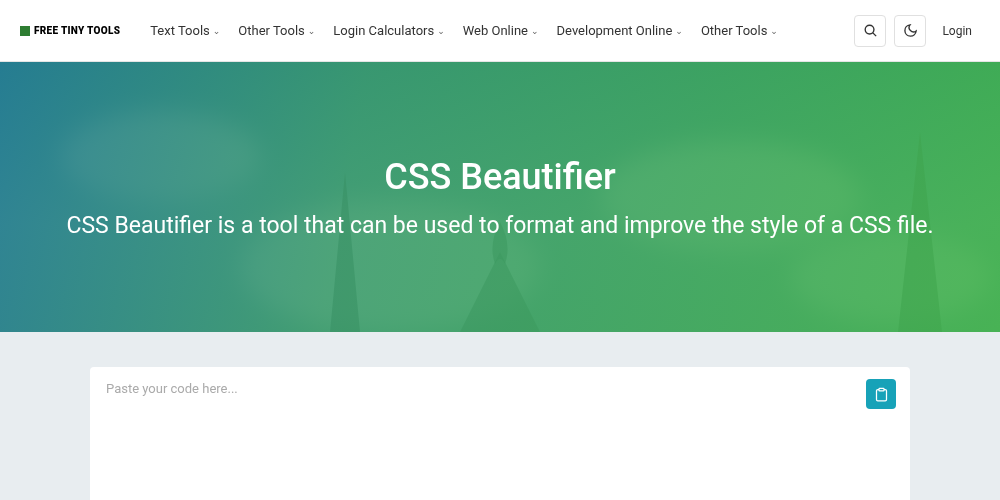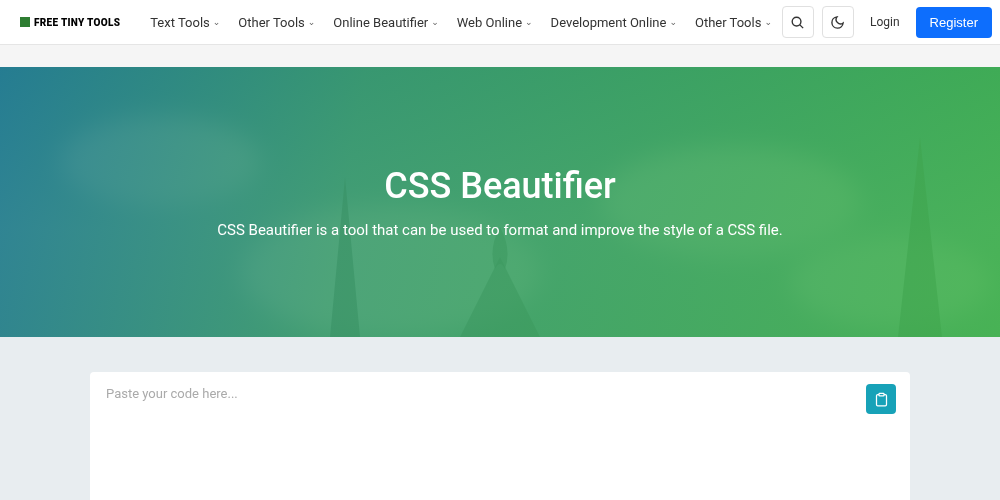--- a/index.html
+++ b/index.html
@@ -1,21 +1,21 @@
 <!DOCTYPE html>
 <html><head>
   <meta charset="utf-8">
   <style>
     * { margin: 0; padding: 0; box-sizing: border-box; }
     body { font-family: -apple-system, BlinkMacSystemFont, "Segoe UI", Roboto, sans-serif; background: #f5f5f5; width: 1000px; height: 500px; overflow: hidden; }
     
     .navbar {
       background: #fff;
       border-bottom: 1px solid #e5e5e5;
-      height: 45px;
+      height: 62px;
       display: flex;
       align-items: center;
       padding: 0 20px;
       gap: 10px;
     }
     .logo {
       display: flex;
       align-items: center;
       font-weight: 900;
       font-size: 10px;
@@ -68,21 +68,20 @@
     .hero {
       height: 270px;
       position: relative;
       display: flex;
       flex-direction: column;
       align-items: center;
       justify-content: center;
       color: #fff;
       text-align: center;
       overflow: hidden;
-      margin-top: 22px;
     }
     .hero-bg {
       position: absolute;
       inset: 0;
       background: linear-gradient(100deg, rgba(30,120,140,0.88) 0%, rgba(50,150,100,0.85) 35%, rgba(60,175,70,0.88) 100%);
       z-index: 2;
     }
     .hero-sky {
       position: absolute;
       inset: 0;
@@ -105,21 +104,21 @@
       position: absolute;
       bottom: 0;
       z-index: 1;
     }
     .spire-left { left: 320px; }
     .spire-center { left: 50%; transform: translateX(-50%); }
     .spire-right { right: 50px; }
     
     .hero-content { position: relative; z-index: 3; }
     .hero-title { font-size: 36px; font-weight: 500; margin-bottom: 14px; }
-    .hero-sub { font-size: 15px; font-weight: 400; }
+    .hero-sub { font-size: 23px; font-weight: 400; }
 
     .content-section {
       background: #e8edf0;
       padding: 35px 90px 0;
       height: 180px;
     }
     .card {
       background: #fff;
       border-radius: 4px;
       padding: 14px 16px;
@@ -163,21 +162,21 @@
   <div class="nav-items">
     <div class="nav-item">
       <span>Text Tools</span>
       <span class="chevron">⌄</span>
     </div>
     <div class="nav-item">
       <span>Other Tools</span>
       <span class="chevron">⌄</span>
     </div>
     <div class="nav-item">
-      <span>Online Beautifier</span>
+      <span>Login Calculators</span>
       <span class="chevron">⌄</span>
     </div>
     <div class="nav-item">
       <span>Web Online</span>
       <span class="chevron">⌄</span>
     </div>
     <div class="nav-item">
       <span>Development Online</span>
       <span class="chevron">⌄</span>
     </div>
@@ -192,21 +191,20 @@
           <circle cx="10.5" cy="10.5" r="7"></circle>
           <line x1="21" y1="21" x2="15.8" y2="15.8"></line>
         </svg>
     </button>
     <button class="icon-btn">
       <svg width="15" height="15" viewBox="0 0 24 24" fill="none" stroke="#333" stroke-width="2.2">
           <path d="M21 12.79A9 9 0 1 1 11.21 3 7 7 0 0 0 21 12.79z"></path>
         </svg>
     </button>
     <a class="login-link">Login</a>
-    <button class="register-btn">Register</button>
   </div>
 </nav>
 
 <section class="hero">
   <div class="hero-sky"></div>
   <div class="cloud c1"></div>
   <div class="cloud c2"></div>
   <div class="cloud c3"></div>
   <div class="cloud c4"></div>
   <svg class="spire spire-left" width="50" height="160" viewBox="0 0 50 160">

